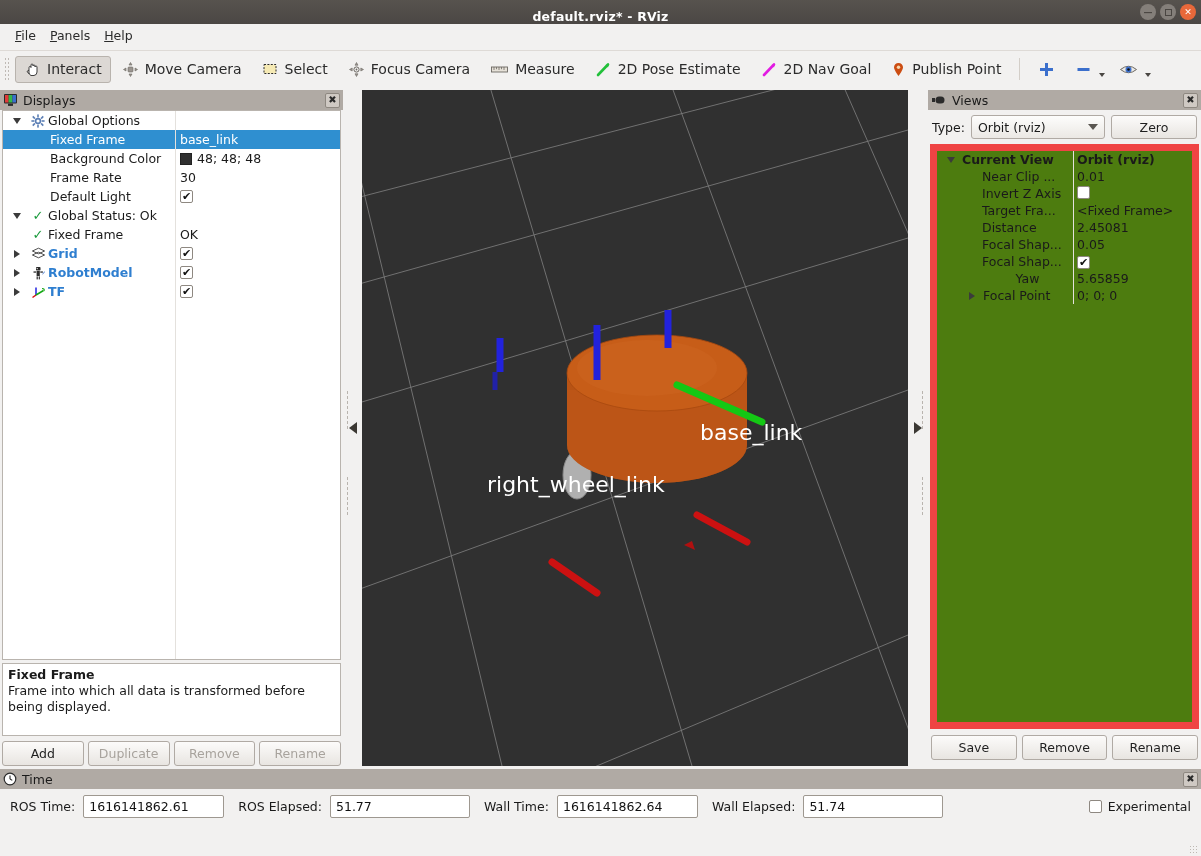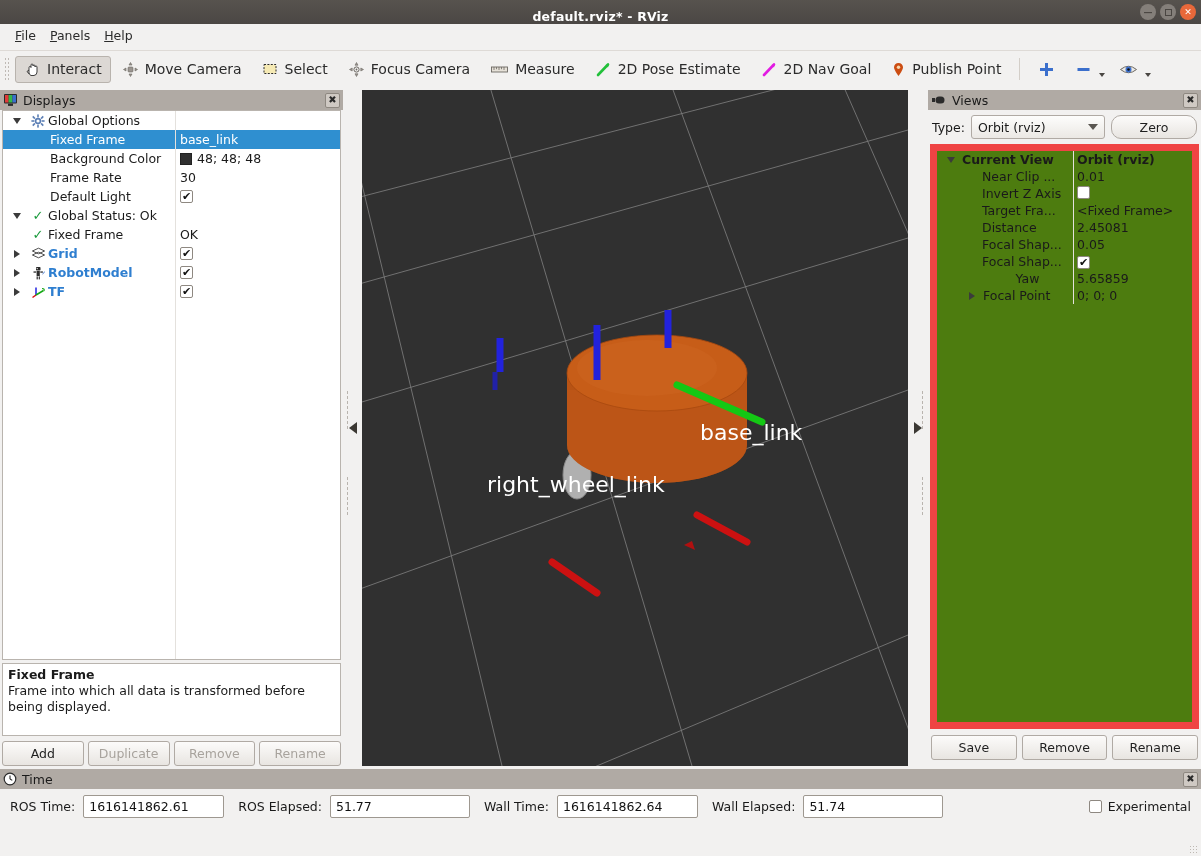--- a/index.html
+++ b/index.html
@@ -146,21 +146,21 @@
   .views-type { display:flex; align-items:center; gap:6px; padding: 5px 4px; }
   .lbl { font-size:12.5px; color:#1a1a1a; }
   .combo {
     flex:1; height:24px; border:1px solid #b0aaa4; border-radius:3px;
     background: linear-gradient(to bottom,#fdfdfc,#ebe8e4);
     display:flex; align-items:center; padding: 0 6px; font-size:12.5px; color:#1a1a1a;
   }
   .combo .cv { flex:1; }
   .combo .ca { width:0;height:0;border-left:5px solid transparent;border-right:5px solid transparent;border-top:6px solid #5a5651; }
   .zbtn {
-    width: 86px; height:24px; border:1px solid #b0aaa4; border-radius:10px;
+    width: 86px; height:24px; border:1px solid #b0aaa4; border-radius:3px;
     background: linear-gradient(to bottom,#fcfbfa,#e8e5e1);
     display:flex;align-items:center;justify-content:center;font-size:12.5px;color:#1f1f1f;text-align:center;
   }
   .vtree {
     flex:1; background:#4d7c0f; border:7px solid #ef4444; margin: 0 2px;
     overflow:hidden;
   }
   .vrow { display:flex; height:17px; align-items:center; font-size:12.5px; color:#1a1a1a; }
   .vname { width:136px; display:flex; align-items:center; overflow:hidden; white-space:nowrap; }
   .vval { flex:1; padding-left:4px; white-space:nowrap; overflow:hidden; }

